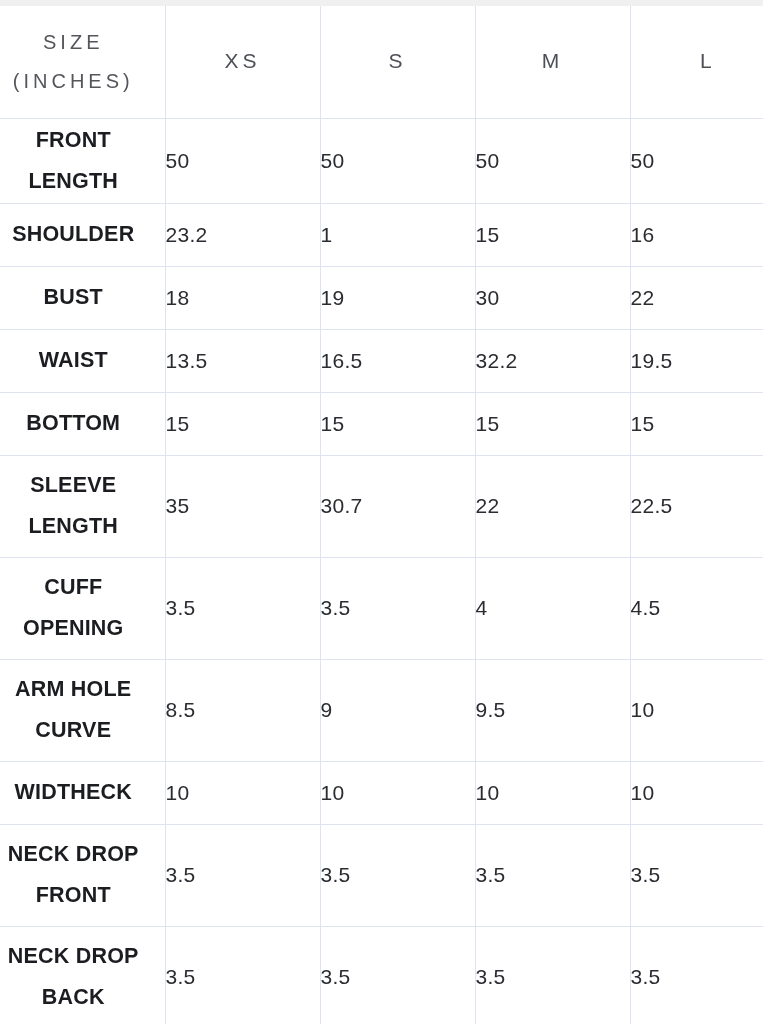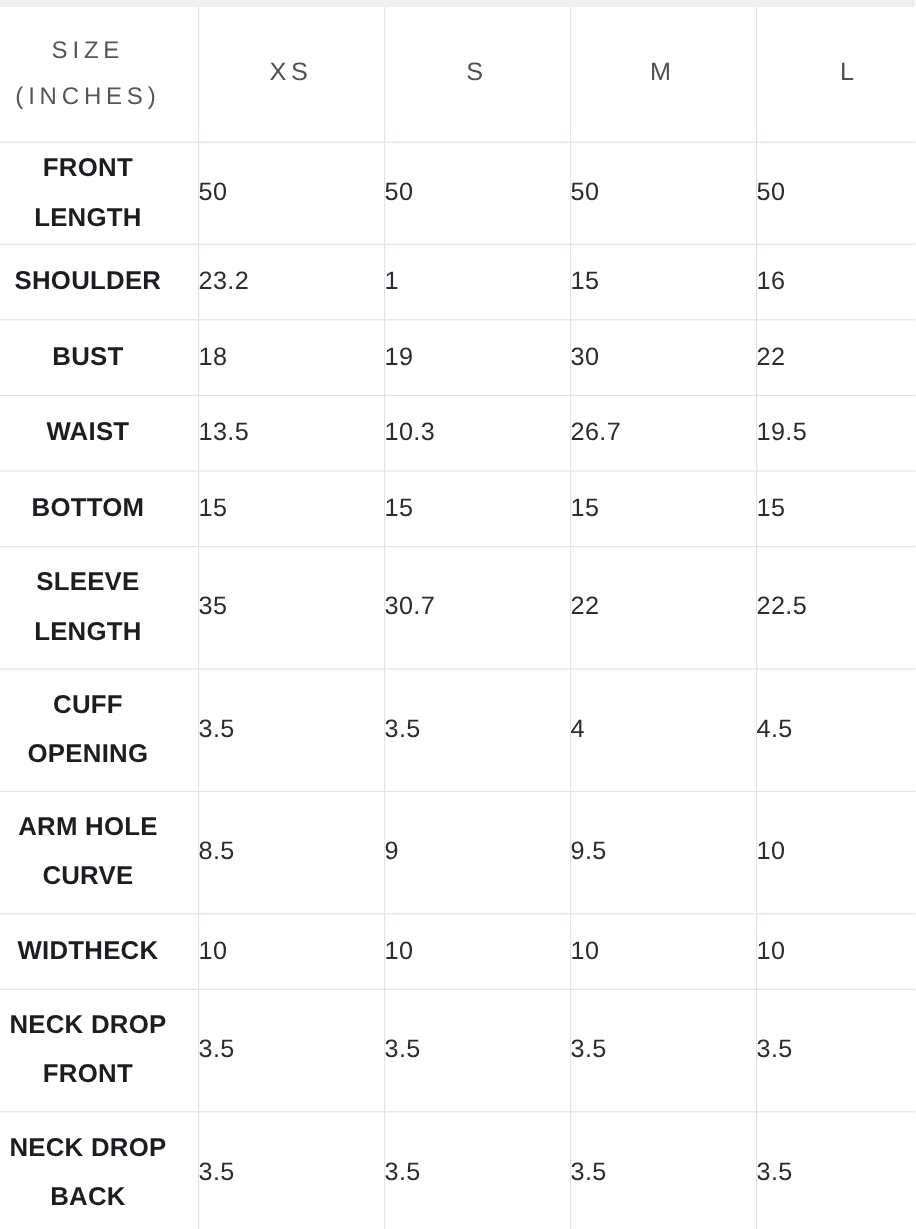--- a/index.html
+++ b/index.html
@@ -128,22 +128,22 @@
       <tr class="r-3">
         <td class="row-label nowrap-two">BUST</td>
         <td class="row-val">18</td>
         <td class="row-val">19</td>
         <td class="row-val">30</td>
         <td class="row-val">22</td>
       </tr>
       <tr class="r-4">
         <td class="row-label nowrap-two">WAIST</td>
         <td class="row-val">13.5</td>
-        <td class="row-val">10.3</td>
-        <td class="row-val">26.7</td>
+        <td class="row-val">16.5</td>
+        <td class="row-val">32.2</td>
         <td class="row-val">19.5</td>
       </tr>
       <tr class="r-5">
         <td class="row-label nowrap-two">BOTTOM</td>
         <td class="row-val">15</td>
         <td class="row-val">15</td>
         <td class="row-val">15</td>
         <td class="row-val">15</td>
       </tr>
       <tr class="r-6">

